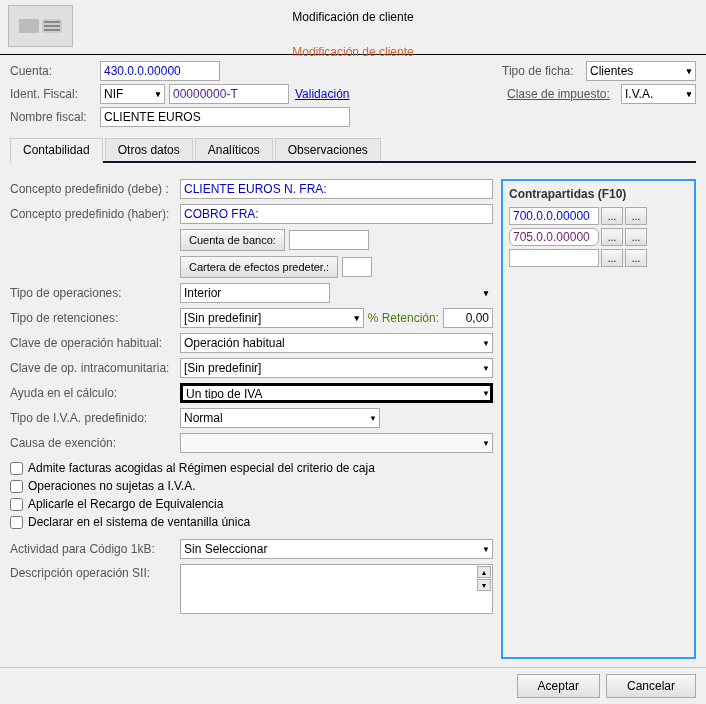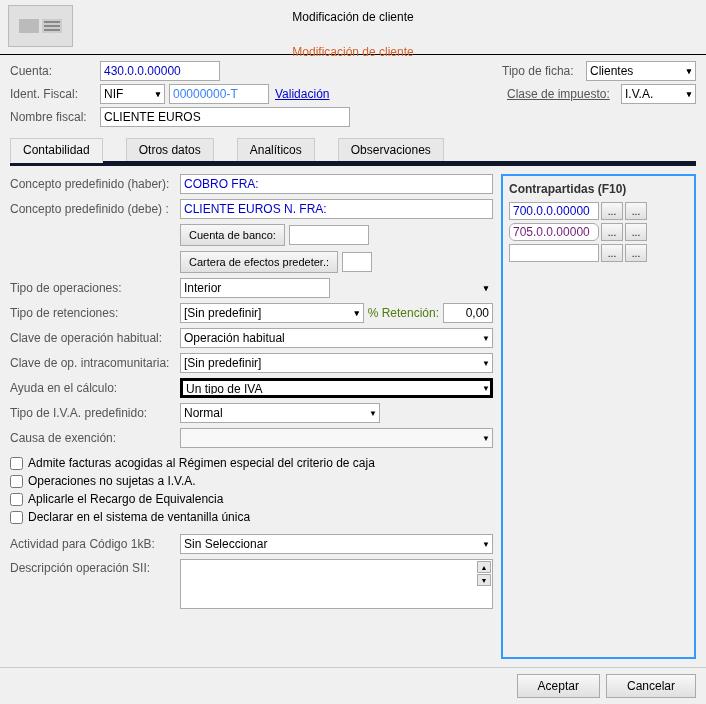--- a/index.html
+++ b/index.html
@@ -7,21 +7,21 @@
     .window { background: #f0f0f0; width: 706px; height: 704px; display: flex; flex-direction: column; }
     .field-row { display: flex; align-items: center; margin-bottom: 3px; }
     .field-label { color: #555; min-width: 90px; }
     .field-label-right { color: #555; margin-left: 20px; min-width: 90px; }
     .field-input { border: 1px solid #aaa; background: #fff; padding: 1px 3px; height: 20px; }
     .field-input.blue { color: #0000cc; }
     .select-wrapper { position: relative; display: inline-flex; align-items: center; }
     .select-wrapper::after { content: '▼'; font-size: 8px; position: absolute; right: 3px; pointer-events: none; }
     select { border: 1px solid #aaa; background: #fff; padding: 1px 16px 1px 3px; height: 20px; appearance: none; -webkit-appearance: none; }
     .link { color: #0000cc; text-decoration: underline; cursor: pointer; margin: 0 5px; }
-    .tabs-bar { display: flex; border-bottom: 5px solid #0f172a; margin: 4px 0 0 0; gap: 21px; }
+    .tabs-bar { display: flex; border-bottom: 2px solid #0f172a; margin: 4px 0 8px 0; }
     .tab { padding: 4px 12px; border: 1px solid #ccc; border-bottom: none; background: #e8e8e8; cursor: pointer; margin-right: 2px; }
     .tab.active { background: #f0f0f0; border-bottom: 2px solid #f0f0f0; margin-bottom: -2px; }
     .form-row { display: flex; align-items: center; margin-bottom: 5px; }
     .form-label { min-width: 170px; color: #555; }
     .form-input { border: 1px solid #aaa; background: #fff; padding: 1px 3px; height: 20px; flex: 1; }
     .btn { border: 1px solid #aaa; background: linear-gradient(to bottom, #f8f8f8, #e0e0e0); padding: 2px 8px; height: 22px; cursor: pointer; }
     .btn-small { border: 1px solid #aaa; background: linear-gradient(to bottom, #f8f8f8, #e0e0e0); padding: 0 4px; height: 18px; cursor: pointer; font-size: 10px; min-width: 22px; }
     .contrapartidas-title { font-weight: bold; margin-bottom: 6px; color: #333; }
     .contra-row { display: flex; align-items: center; margin-bottom: 3px; gap: 2px; }
     .contra-input { border: 1px solid #aaa; background: #fff; padding: 1px 3px; height: 18px; width: 90px; color: #0000cc; }
@@ -71,21 +71,21 @@
       </div>
     </div>
     <div class="field-row">
       <span class="field-label">Ident. Fiscal:</span>
       <div class="select-wrapper" style="margin-right:4px;">
         <select style="width:65px; padding-right:16px;">
           <option>NIF</option>
         </select>
         <span style="position:absolute; right:3px; font-size:8px; pointer-events:none;">▼</span>
       </div>
-      <input class="field-input blue" value="00000000-T" style="width: 100px; color: #3b82f6;">
+      <input class="field-input blue" value="00000000-T" style="width: 120px; color: #4c1d95;">
       <span class="link" style="margin-left:6px;">Validación</span>
       <span class="field-label-right" style="margin-left:auto; min-width:110px;text-decoration:underline;">Clase de impuesto:</span>
       <div class="select-wrapper" style="margin-left:4px;">
         <select style="width:75px; padding-right:16px;">
           <option>I.V.A.</option>
         </select>
         <span style="position:absolute; right:3px; font-size:8px; pointer-events:none;">▼</span>
       </div>
     </div>
     <div class="field-row">
@@ -102,27 +102,27 @@
       <div class="tab">Observaciones</div>
     </div>
   </div>
 
   <div style="flex:1; padding:8px 10px; display:flex; flex-direction:column; overflow:hidden; background:#f0f0f0;">
     <div style="display:flex; gap:8px; flex:1;">
 
       <div style="flex:1;">
 
         <div class="form-row">
+          <span class="form-label">Concepto predefinido (debe) :</span>
+          <input class="form-input" value="CLIENTE EUROS N. FRA:" style="color: rgb(0, 0, 204);">
+        </div>
+
+        <div class="form-row">
           <span class="form-label">Concepto predefinido (haber):</span>
           <input class="form-input" value="COBRO FRA:" style="color: rgb(0, 0, 204);">
-        </div>
-
-        <div class="form-row">
-          <span class="form-label">Concepto predefinido (debe) :</span>
-          <input class="form-input" value="CLIENTE EUROS N. FRA:" style="color: rgb(0, 0, 204);">
         </div>
 
         <div class="form-row">
           <span class="form-label"></span>
           <button class="btn" style="margin-right:4px; font-size:11px;">Cuenta de banco:</button>
           <input class="form-input" value="" style="max-width: 80px;">
         </div>
 
         <div class="form-row">
           <span class="form-label"></span>

